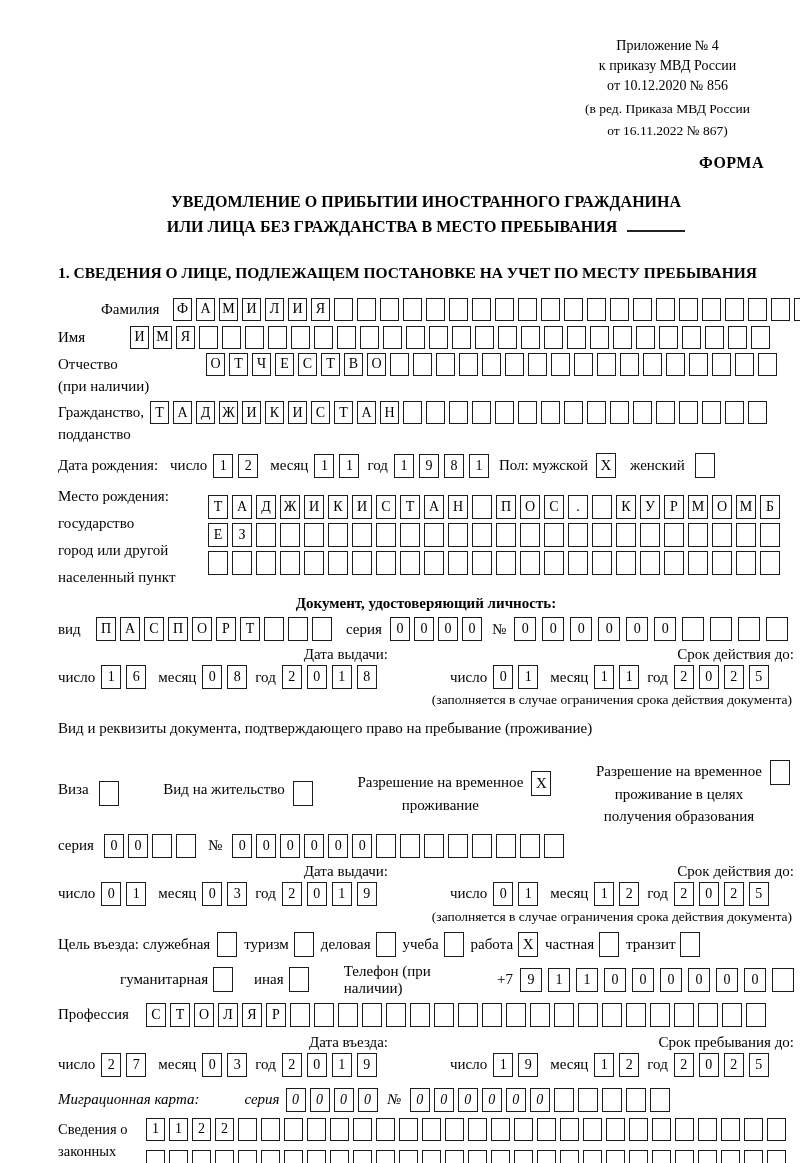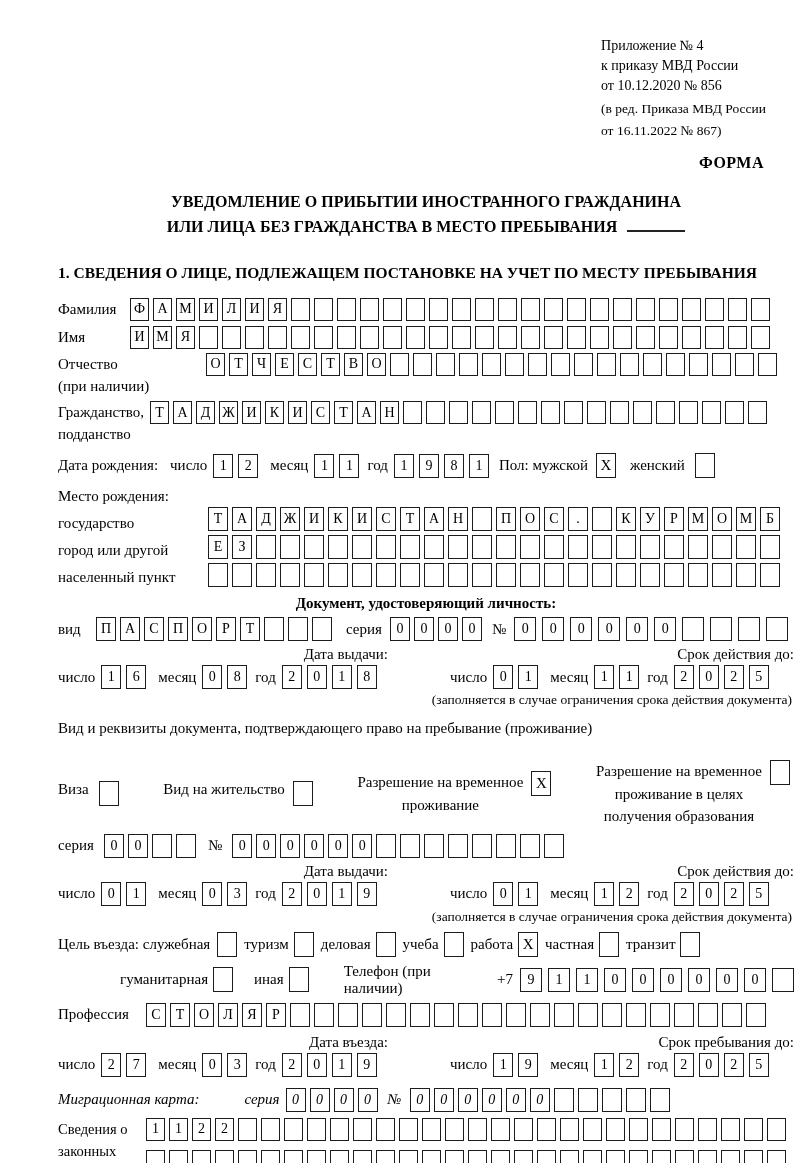--- a/index.html
+++ b/index.html
@@ -3,21 +3,21 @@
 <meta charset="utf-8">
 <style>
   * { margin:0; padding:0; box-sizing:border-box; }
   html,body { background:#fff; }
   .page {
     width:800px; height:1163px; margin:0 auto; background:#fff; color:#000;
     font-family:"Liberation Serif","DejaVu Serif",serif; font-size:15px;
     padding:36px 6px 0 58px; overflow:hidden; position:relative;
   }
   
-  .annex { width:max-content; margin-left:auto; margin-right:28px; font-size:14px; line-height:1.42; }
+  .annex { width:max-content; margin-left:auto; margin-right:44px; font-size:14px; line-height:1.42;text-align:center; }
   .annex .ed { font-size:13.5px; margin-top:3px; }
   .forma { text-align:right; padding-right:30px; font-weight:bold; font-size:16px; margin-top:14px; letter-spacing:.5px; }
   
   .title { text-align:center; font-weight:bold; font-size:16px; line-height:1.55; margin-top:18px; }
   .title-underline { display:inline-block; width:58px; border-bottom:2px solid #222; height:14px; margin-left:10px; }
   .sec-heading { font-weight:bold; font-size:15.5px; margin-top:24px; }
   
   .row { display:flex; align-items:center; margin-top:5px; }
   .lbl { flex:none; }
   .cells { display:inline-flex; gap:4px; flex:none; }
@@ -35,21 +35,21 @@
   }
   
   .row2 { display:flex; align-items:flex-start; margin-top:4px; }
   .lbl2 { flex:none; line-height:1.45; }
   .lbl2 div:first-child { line-height:23px; }
   
   .w-surname { width:72px; } .w-name { width:72px; } .w-patr { width:148px; } .w-cit { width:92px; }
   .fl { margin:0 6px 0 12px; }
   .fl-first { margin-right:6px; }
   
-  .bp-block { display:flex; align-items:flex-end; margin-top:5px; }
+  .bp-block { display:flex; align-items:center; margin-top:5px; }
   .bp-labels { width:150px; flex:none; line-height:27px; }
   .bp-rows .cells { display:flex; margin-bottom:4px; }
   
   .center-bold { text-align:center; font-weight:bold; font-size:15px; margin-top:4px; }
   
   .dates { display:flex; margin-top:5px; }
   .date-half { display:flex; flex-direction:column; }
   .date-half.left { width:392px; flex:none; }
   .date-half.right { flex:1; }
   .date-caption { text-align:right; margin-bottom:2px; }
@@ -84,21 +84,21 @@
   </div>
   <div class="forma">ФОРМА</div>
 
   <div class="title">
     <div>УВЕДОМЛЕНИЕ О ПРИБЫТИИ ИНОСТРАННОГО ГРАЖДАНИНА</div>
     <div><span>ИЛИ ЛИЦА БЕЗ ГРАЖДАНСТВА В МЕСТО ПРЕБЫВАНИЯ</span><span class="title-underline"></span></div>
   </div>
 
   <div class="sec-heading">1. СВЕДЕНИЯ О ЛИЦЕ, ПОДЛЕЖАЩЕМ ПОСТАНОВКЕ НА УЧЕТ ПО МЕСТУ ПРЕБЫВАНИЯ</div>
 
-  <div class="row" style="margin-top:16px;">
+  <div class="row" style="margin-top:16px;margin-left:43px;">
     <span class="lbl w-surname">Фамилия</span>
     <span class="cells">
         <span class="cell">Ф</span>
         <span class="cell">А</span>
         <span class="cell">М</span>
         <span class="cell">И</span>
         <span class="cell">Л</span>
         <span class="cell">И</span>
         <span class="cell">Я</span>
         <span class="cell"></span>

